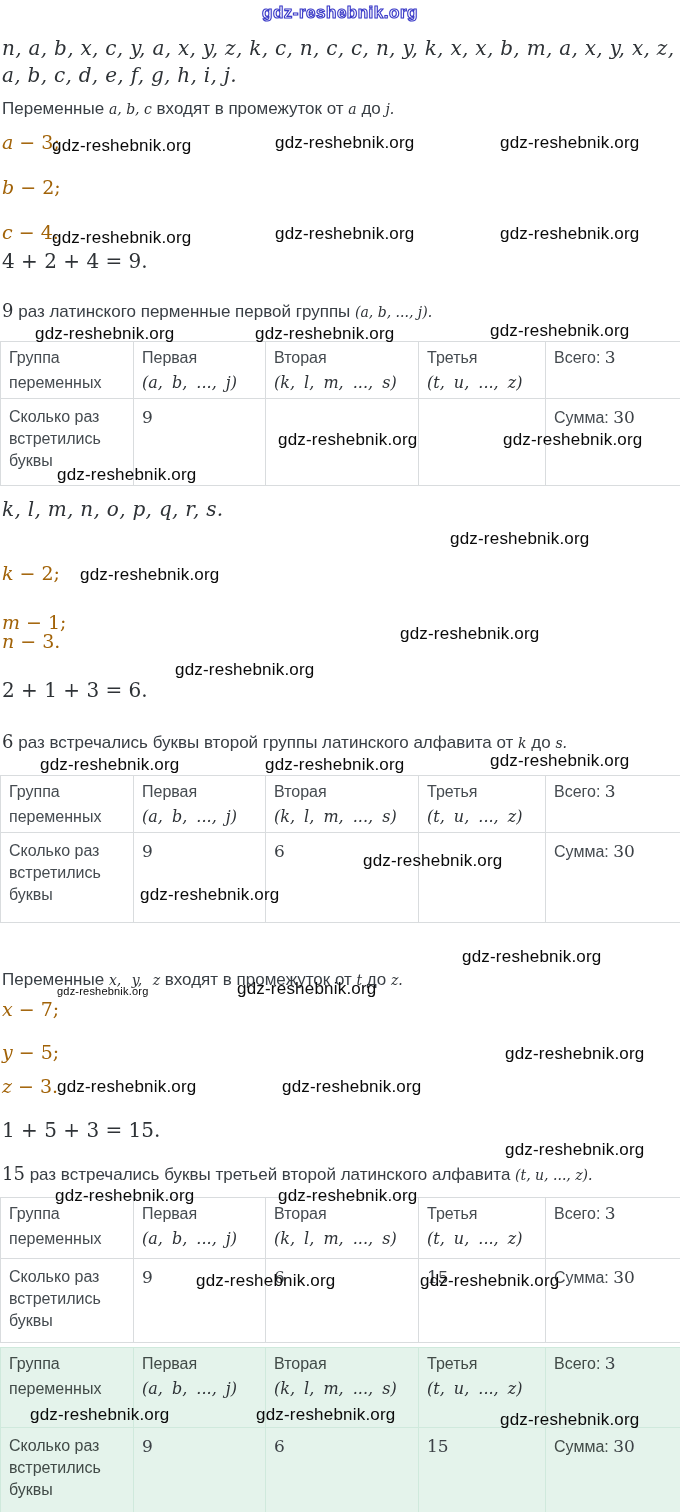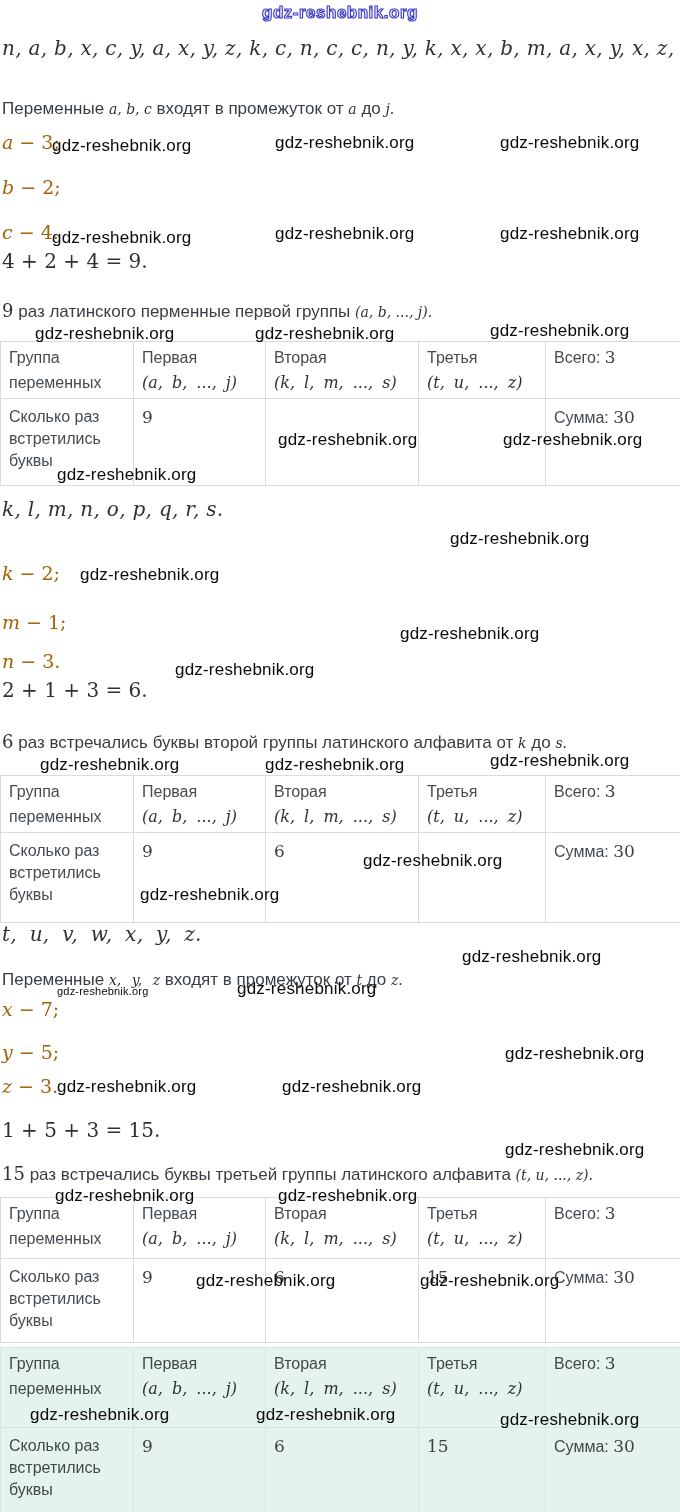--- a/index.html
+++ b/index.html
@@ -32,20 +32,21 @@
   .cellblock{display:block;}
 </style>
 </head>
 <body>
 
 <div class="page">
 
   <div class="logo">gdz-reshebnik.org</div>
 
   <div class="line seq" style="top:36px">n, a, b, x, c, y, a, x, y, z, k, c, n, c, c, n, y, k, x, x, b, m, a, x, y, x, z, y, x, z.x, z.</div>
+  <div class="line seq" style="top:63px">a, b, c, d, e, f, g, h, i, j.</div>
 
   <p class="line txt" style="top:99px"><span>Переменные </span><span class="mv">a, b, c</span><span> входят в промежуток от </span><span class="mv">a</span><span> до </span><span class="mv">j.</span></p>
 
   <div class="line count" style="top:131px"><span>a</span><span class="rest"> − 3;</span></div>
   <div class="line count" style="top:176px"><span>b</span><span class="rest"> − 2;</span></div>
   <div class="line count" style="top:221px"><span>c</span><span class="rest"> − 4.</span></div>
   <div class="line eq" style="top:249px">4 + 2 + 4 = 9.</div>
 
   <p class="line txt" style="top:300px"><span class="num">9</span><span> раз латинского перменные первой группы </span><span class="mv">(a, b, ..., j).</span></p>
 
@@ -85,21 +86,21 @@
       <td><span>Сумма:</span> <span class="num">30</span></td>
     </tr>
   </tbody>
     </table>
 
   <div class="line seq" style="top:497px">k, l, m, n, o, p, q, r, s.</div>
 
 
   <div class="line count" style="top:562px"><span>k</span><span class="rest"> − 2;</span></div>
   <div class="line count" style="top:611px"><span>m</span><span class="rest"> − 1;</span></div>
-  <div class="line count" style="top:650px"><span>n</span><span class="rest"> − 3.</span></div>
+  <div class="line count" style="top:630px"><span>n</span><span class="rest"> − 3.</span></div>
   <div class="line eq" style="top:678px">2 + 1 + 3 = 6.</div>
 
   <p class="line txt" style="top:731px"><span class="num">6</span><span> раз встречались буквы второй группы латинского алфавита от </span><span class="mv">k</span><span> до </span><span class="mv">s.</span></p>
 
   <table class="tbl" style="top:775px">
     <colgroup>
         <col style="width:133px">
         <col style="width:132px">
         <col style="width:153px">
         <col style="width:127px">
@@ -128,30 +129,29 @@
     <tr class="drow" style="height:90px">
       <td>Сколько раз встретились буквы</td>
       <td class="num">9</td>
       <td class="num">6</td>
       <td class="num"></td>
       <td><span>Сумма:</span> <span class="num">30</span></td>
     </tr>
   </tbody>
     </table>
 
-  <div class="line seq wide" style="top:922px">t, u, v, w, x, y, z.</div>
 
   <p class="line txt" style="top:970px"><span>Переменные </span><span class="mv wide">x, y, z</span><span> входят в промежуток от </span><span class="mv">t</span><span> до </span><span class="mv">z.</span></p>
 
   <div class="line count" style="top:998px"><span>x</span><span class="rest"> − 7;</span></div>
   <div class="line count" style="top:1041px"><span>y</span><span class="rest"> − 5;</span></div>
   <div class="line count" style="top:1075px"><span>z</span><span class="rest"> − 3.</span></div>
   <div class="line eq" style="top:1118px">1 + 5 + 3 = 15.</div>
 
-  <p class="line txt" style="top:1163px"><span class="num">15</span><span> раз встречались буквы третьей группы латинского алфавита </span><span class="mv">(t, u, ..., z).</span></p>
+  <p class="line txt" style="top:1163px"><span class="num">15</span><span> раз встречались буквы третьей второй латинского алфавита </span><span class="mv">(t, u, ..., z).</span></p>
 
   <table class="tbl" style="top:1197px">
     <colgroup>
         <col style="width:133px">
         <col style="width:132px">
         <col style="width:153px">
         <col style="width:127px">
         <col style="width:135px">
       </colgroup>
     <tbody>

